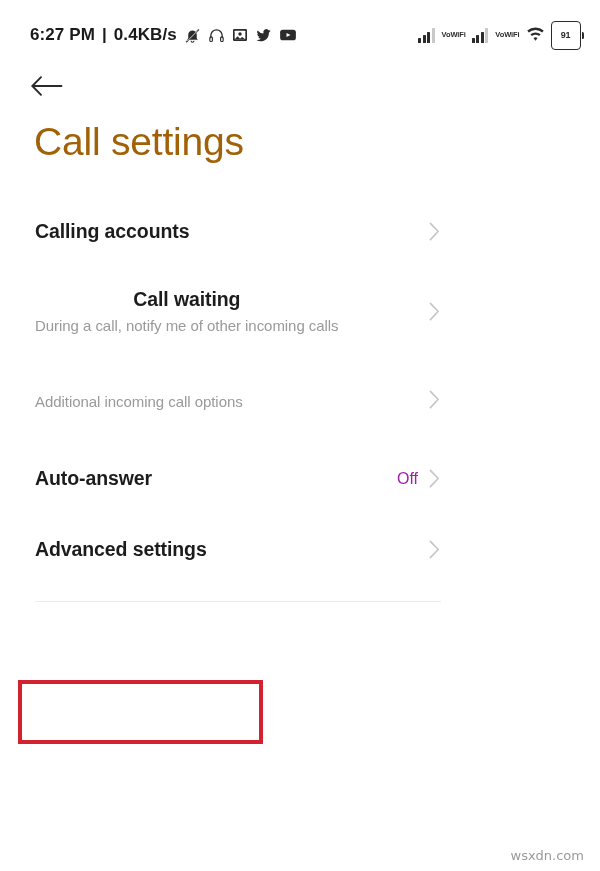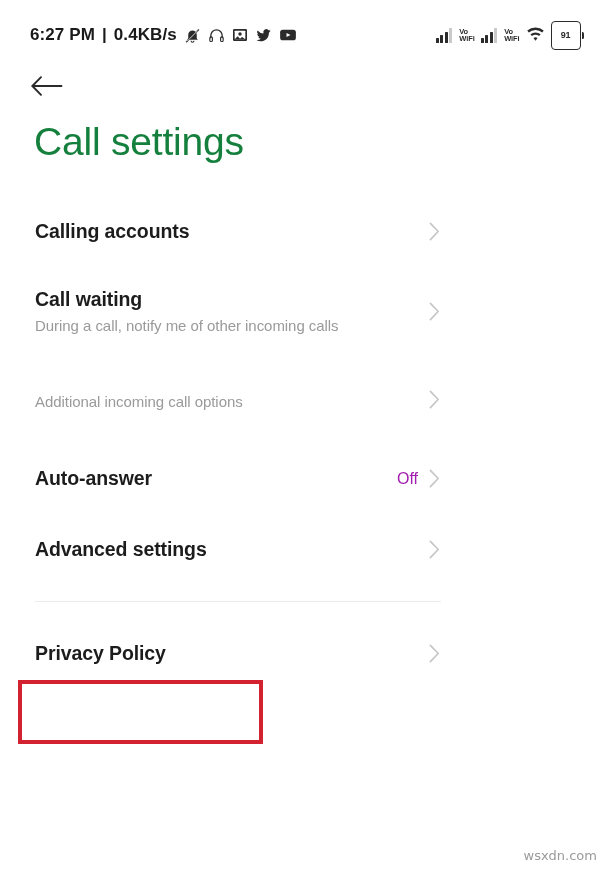--- a/index.html
+++ b/index.html
@@ -50,21 +50,21 @@
   
   .sig { display: flex; align-items: flex-end; gap: 1.5px; height: 16px; }
   .sig i { width: 3px; background: #2b2b2b; display: block; border-radius: .5px;}
   .sig i.b1 { height: 5px; }
   .sig i.b2 { height: 8px; }
   .sig i.b3 { height: 11px; }
   .sig i.b4 { height: 15px; background: #c9c9c9; }
 
   .volte {
     display: flex;
-    flex-direction: column;
+    flex-direction: row;
     line-height: 1;
     font-size: 7.5px;
     font-weight: bold;
     color: #2b2b2b;
     margin-left: 1px;
     letter-spacing: -.1px;
   }
 
   .battery {
     display: flex;
@@ -105,21 +105,21 @@
     cursor: pointer;
   }
 
   
   .page-title {
     position: absolute;
     top: 122px;
     left: 34px;
     font-size: 39px;
     font-weight: 300;
-    color: #15803d;
+    color: #a16207;
     letter-spacing: -0.2px;
     line-height: 1;
   }
 
   
   .list {
     position: absolute;
     top: 196px;
     left: 0;
     width: 476px;
@@ -127,21 +127,21 @@
   .row {
     position: relative;
     display: flex;
     align-items: center;
     justify-content: space-between;
     padding: 0 36px 0 35px;
     box-sizing: border-box;
     min-height: 71px;
     cursor: pointer;
   }
-  .row.two-line { min-height: 88px; }
+  .row.two-line { min-height: 88px; text-align: center; }
   .row-text { display: flex; flex-direction: column; justify-content: center; }
   .row-title {
     font-size: 19.5px;
     font-weight: bold;
     color: #1c1c1c;
     letter-spacing: -.1px;
     line-height: 1.25;
   }
   .row-sub {
     font-size: 15px;
@@ -176,21 +176,21 @@
     width: 245px;
     height: 64px;
     border: 4px solid #d2212f;
     box-sizing: border-box;
     pointer-events: none;
   }
 
   
   .watermark {
     position: absolute;
-    right: 3px;
+    right: 16px;
     bottom: 8px;
     font-size: 13px;
     color: #9a9a9a;
     font-family: "DejaVu Sans", sans-serif;
   }
 </style>
 </head>
 <body>
 
 <div class="statusbar">
@@ -355,30 +355,18 @@
       <span>
         <svg class="chev" width="11" height="19" viewBox="0 0 11 19" fill="none">
             <path d="M1.4 1.4L9.2 9.5 1.4 17.6" stroke="#c6c6c6" stroke-width="1.7" stroke-linecap="round" stroke-linejoin="round"></path>
           </svg>
       </span>
     </div>
   </div>
 
   <div class="divider"></div>
 
-  <div class="row">
-    <div class="row-text">
-      <span class="row-title">Privacy Policy</span>
-    </div>
-    <div class="row-right">
-      <span>
-        <svg class="chev" width="11" height="19" viewBox="0 0 11 19" fill="none">
-            <path d="M1.4 1.4L9.2 9.5 1.4 17.6" stroke="#c6c6c6" stroke-width="1.7" stroke-linecap="round" stroke-linejoin="round"></path>
-          </svg>
-      </span>
-    </div>
-  </div>
 
 </div>
 
 <div class="annot-box" style="border-color: rgb(210, 33, 47);"></div>
 
 <div class="watermark">wsxdn.com</div>
 
 </body></html>

